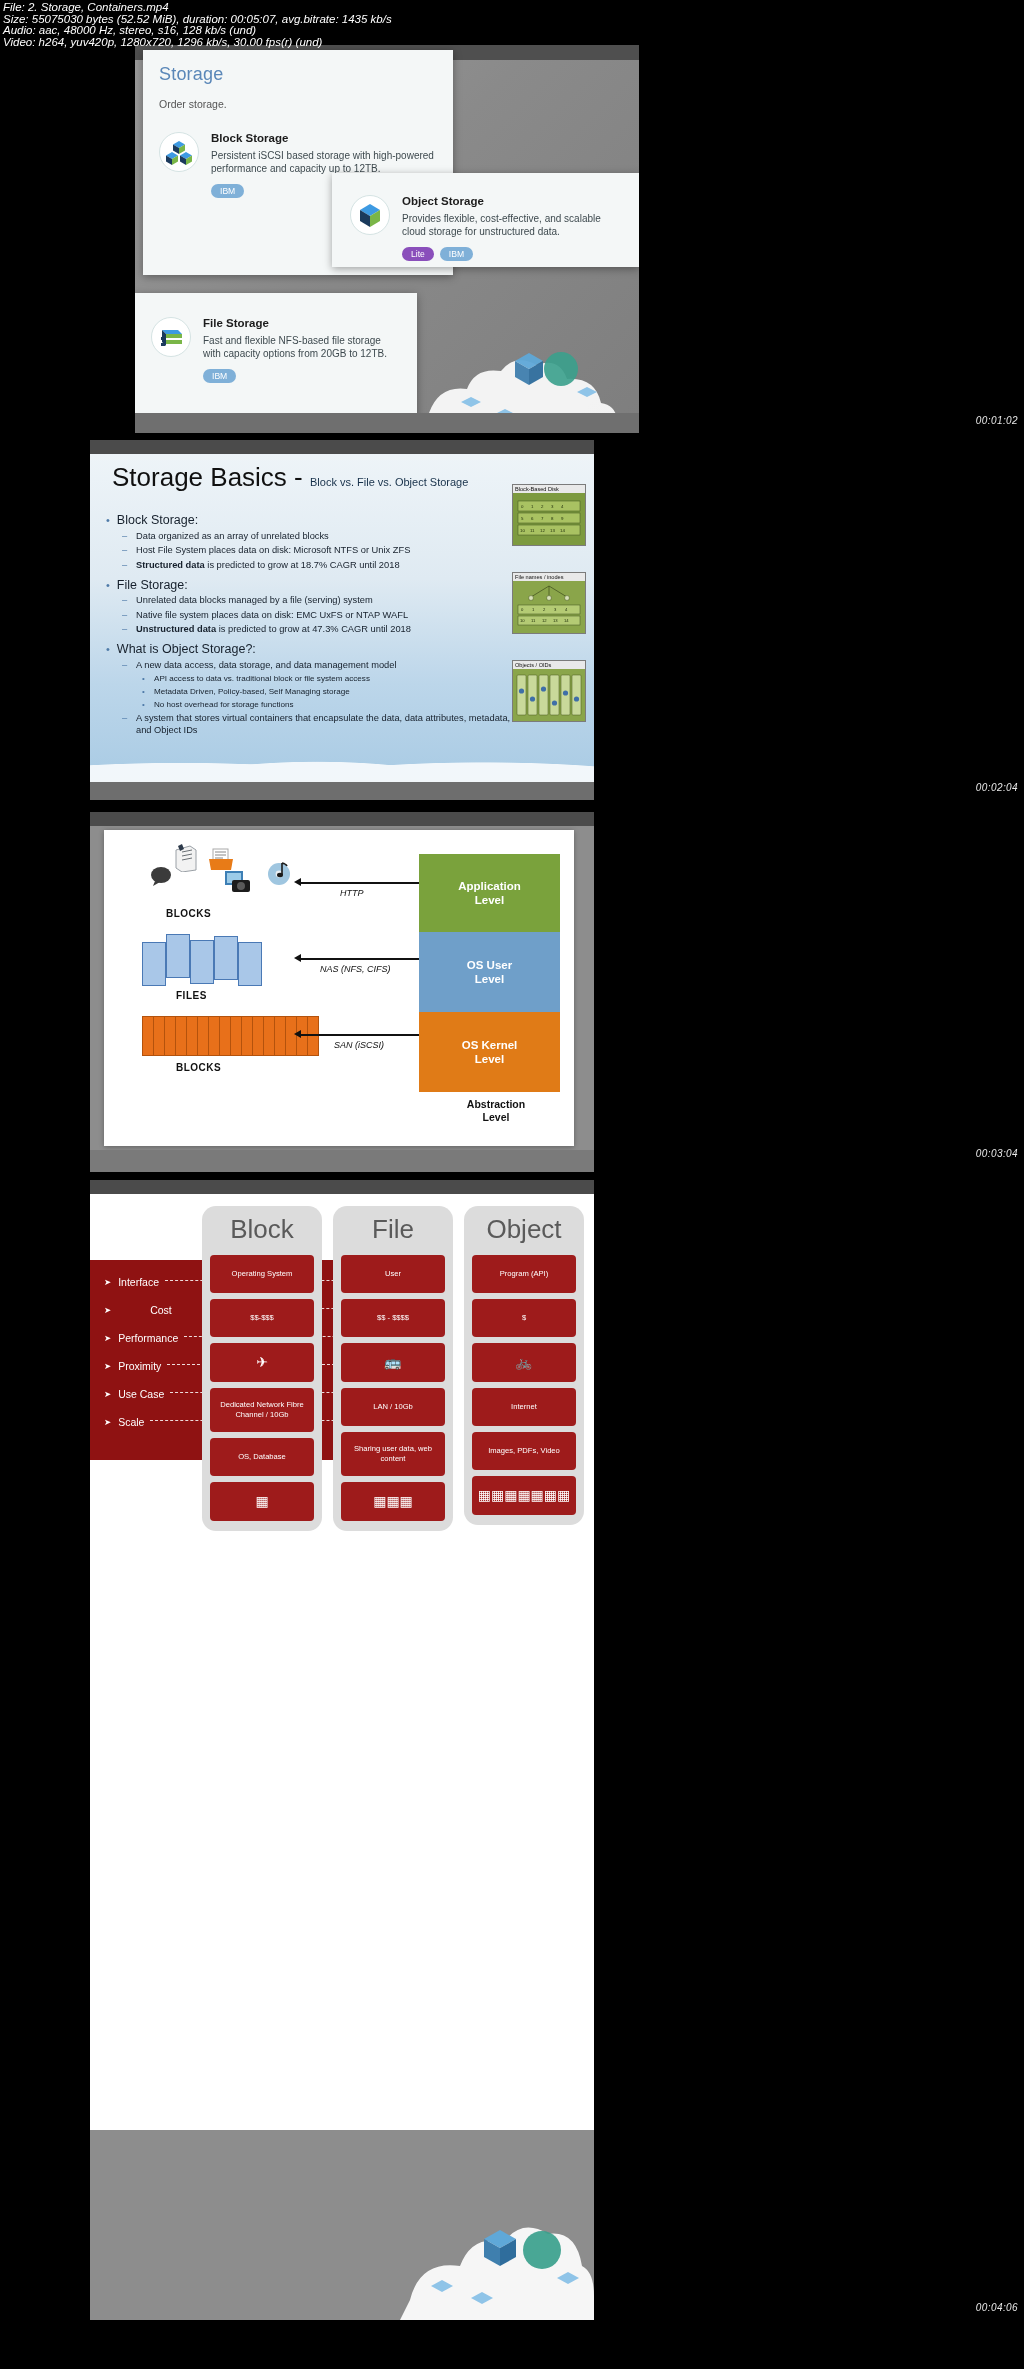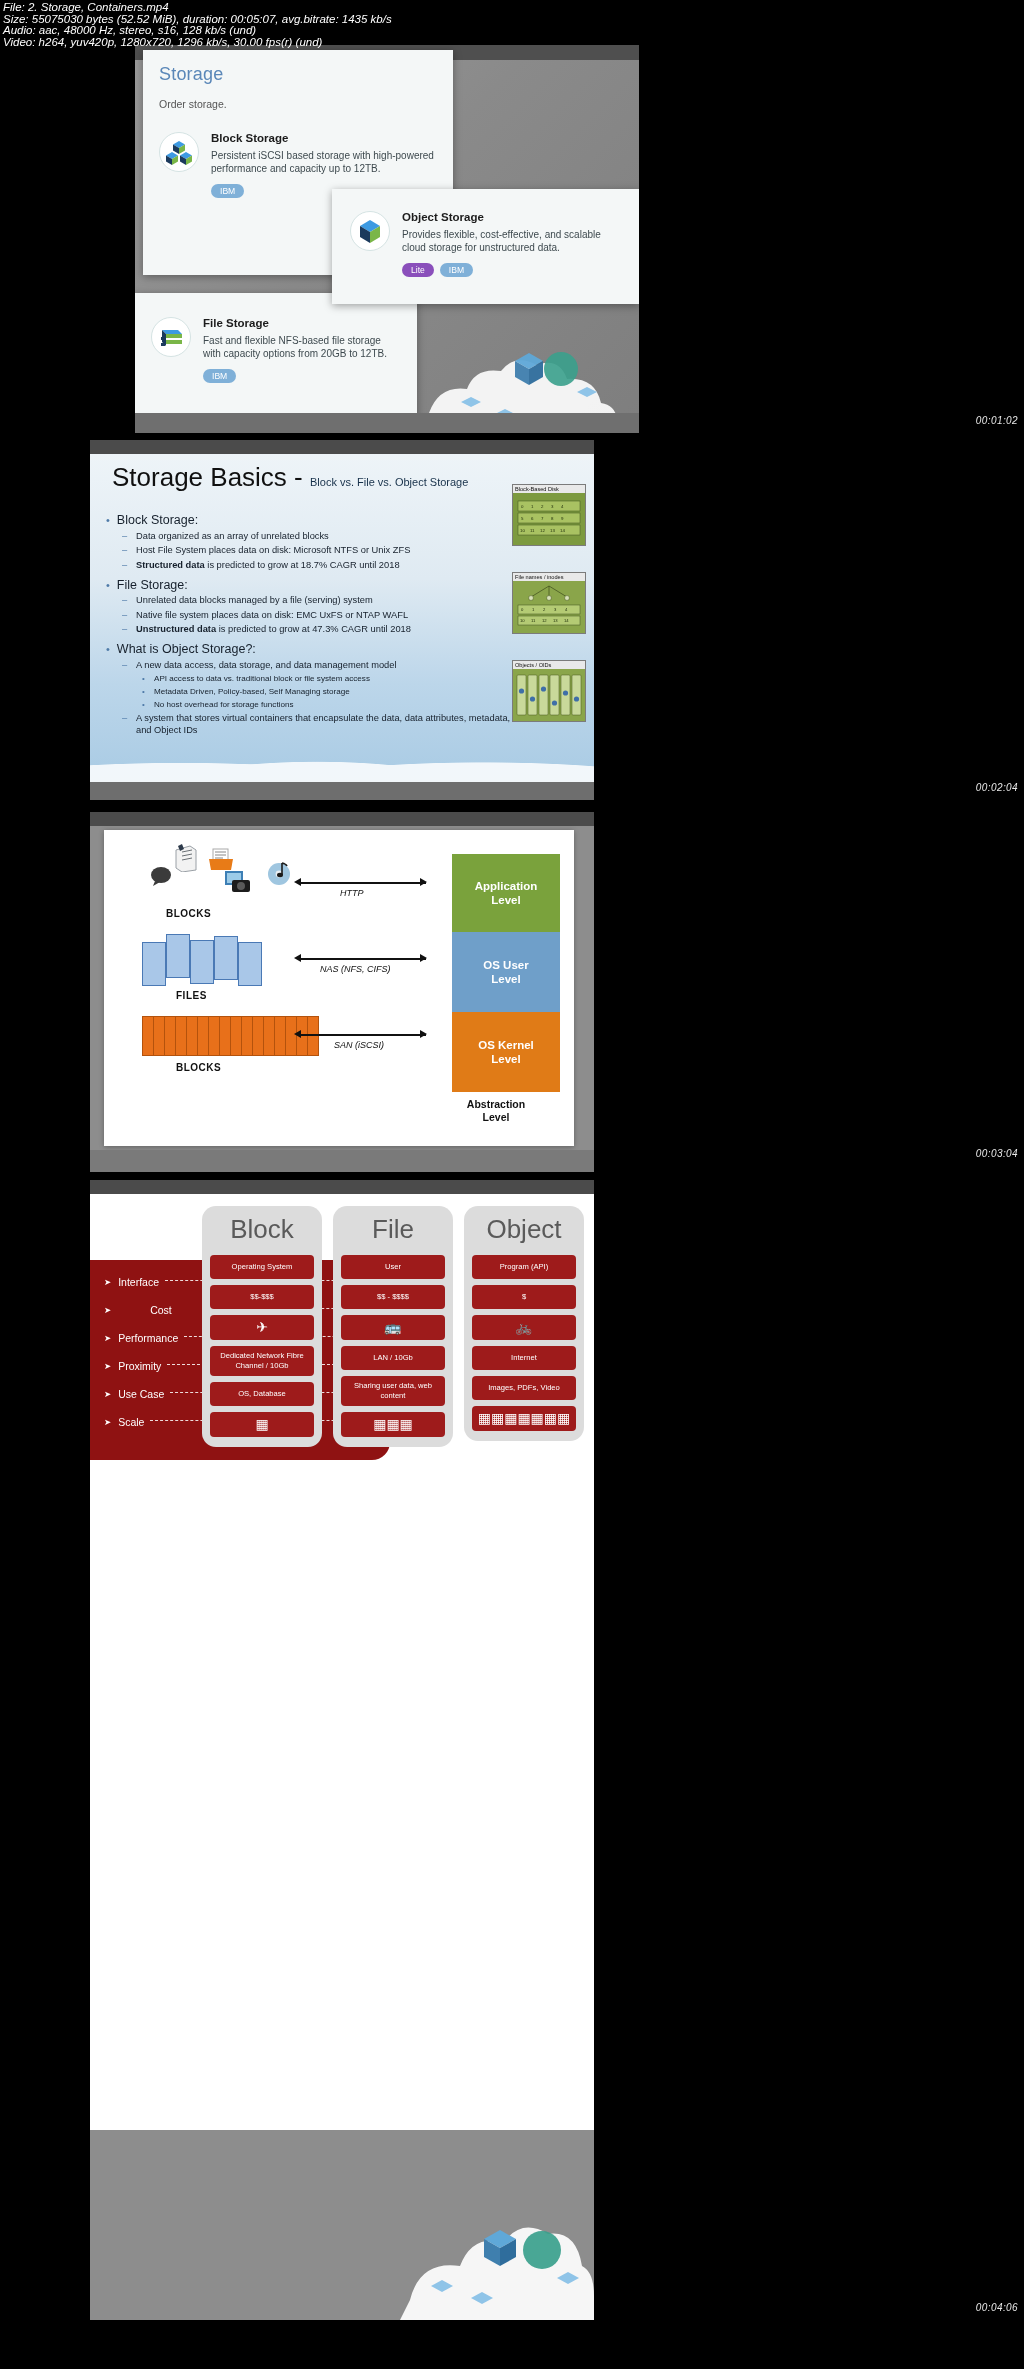--- a/index.html
+++ b/index.html
@@ -59,21 +59,21 @@
     background:radial-gradient(ellipse at 18% 120%,#fff 0 38%,transparent 39%),
                radial-gradient(ellipse at 45% 130%,#fff 0 42%,transparent 43%),
                radial-gradient(ellipse at 78% 125%,#fff 0 40%,transparent 41%);opacity:.85;}
 
   
   #f3{top:812px;height:360px;background:#8d8d8d;}
   #f3 .gbar{position:absolute;left:0;right:0;top:0;height:14px;background:#4b4b4b;}
   #f3 .gbar2{position:absolute;left:0;right:0;bottom:0;height:22px;background:#7a7a7a;}
   #f3 .white{position:absolute;left:14px;right:20px;top:18px;bottom:26px;background:#fff;
       box-shadow:0 1px 5px rgba(0,0,0,.3);}
-  .stackbox{position:absolute;right:14px;width:108px;color:#fff;text-align:center;
+  .stackbox{position:absolute;right:14px;width:141px;color:#fff;text-align:center;
      font-weight:700;font-size:11.5px;display:flex;align-items:center;justify-content:center;
      flex-direction:column;line-height:14px;}
   .sb-app{top:24px;height:78px;background:#7aa23c;}
   .sb-osu{top:102px;height:80px;background:#6f9fc9;}
   .sb-osk{top:182px;height:80px;background:#e07b17;}
   .absLabel{position:absolute;right:14px;top:268px;width:128px;text-align:center;
      font-size:10.5px;font-weight:700;color:#111;line-height:13px;}
   .groupLabel{position:absolute;font-size:10px;font-weight:700;color:#111;letter-spacing:.5px;}
   .connLabel{position:absolute;font-size:9px;font-style:italic;color:#111;}
   .arrowline{position:absolute;height:1.5px;background:#111;}
@@ -81,21 +81,21 @@
   .fileblock{position:absolute;background:#a9c7e8;border:1px solid #4a79b5;}
   .blockcell{position:absolute;background:#e8701a;border:1px solid #b4520c;}
   .objicon{position:absolute;}
 
   
   #f4{top:1180px;height:1140px;background:#8d8d8d;}
   #f4 .gtop{position:absolute;left:0;right:0;top:0;height:14px;background:#4b4b4b;}
   .col{position:absolute;width:120px;background:#dcdcdc;border-radius:14px;}
   .colHead{text-align:center;font-size:26px;color:#5a5a5a;padding:8px 0 4px;font-weight:400;}
   .cell{margin:6px 8px;background:#9e1b1b;border-radius:4px;color:#fff;text-align:center;
-        font-size:7.6px;line-height:10px;padding:5px 3px;min-height:14px;
+        font-size:7.6px;line-height:10px;padding:12px 3px;min-height:14px;
         display:flex;align-items:center;justify-content:center;}
   .leftpanel{position:absolute;left:0;width:300px;background:#8f1212;border-radius:0 18px 18px 0;}
   .leftrow{color:#fff;font-size:10.5px;padding:0 0 0 14px;display:flex;align-items:center;}
   .leftrow:before{content:"\27A4";margin-right:7px;font-size:8.5px;}
   .dots{flex:1;border-bottom:1.5px dashed #fff;margin:0 0 3px 6px;opacity:.85;}
   .glyph{font-size:14px;line-height:15px;}
 </style>
 </head>
 <body>
 
@@ -156,21 +156,21 @@
       <div style="flex:1;">
         <div class="ibmcard-title">File Storage</div>
         <div class="ibmcard-desc">Fast and flexible NFS-based file storage with capacity options from 20GB to 12TB.</div>
         <div class="badgerow">
             <span class="badge badge-ibm">IBM</span>
           </div>
       </div>
     </div>
   </div>
 
-  <div class="cardbox" style="left:197px;top:144px;width:307px;height:115px;">
+  <div class="cardbox" style="left:197px;top:128px;width:307px;height:94px;">
     <div class="ibmcard-row" style="padding:22px 18px 0;">
       <div class="iconcircle">
         <svg class="cubeart" viewBox="0 0 38 38">
           <polygon points="19,8 29,14 19,20 9,14" fill="#3d9ae2"></polygon>
           <polygon points="9,14 19,20 19,31 9,25" fill="#1b3a5c"></polygon>
           <polygon points="29,14 29,25 19,31 19,20" fill="#7ab648"></polygon>
         </svg>
       </div>
       <div style="flex:1;">
         <div class="ibmcard-title">Object Storage</div>

